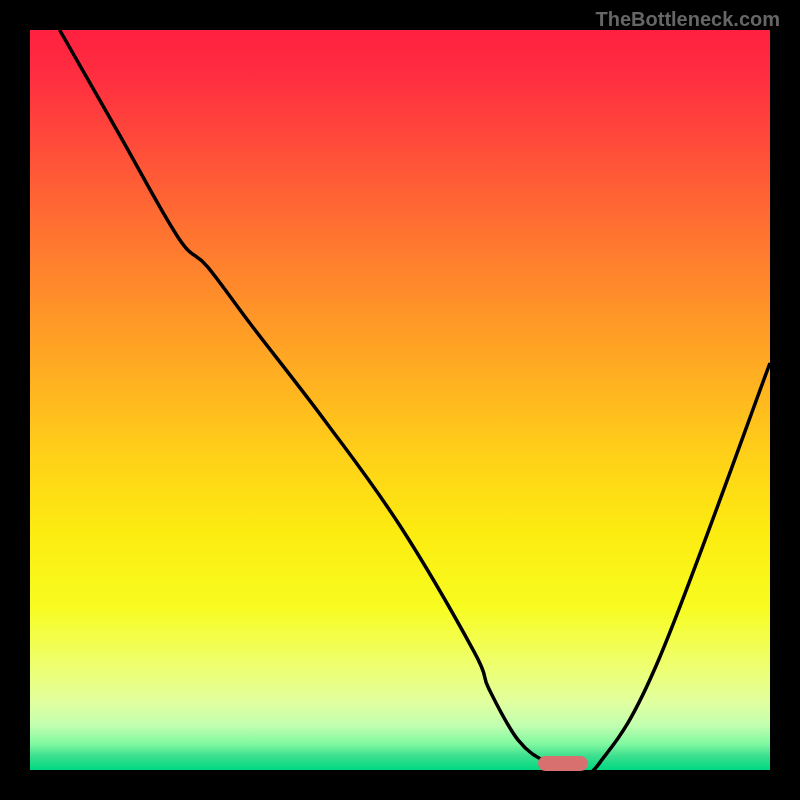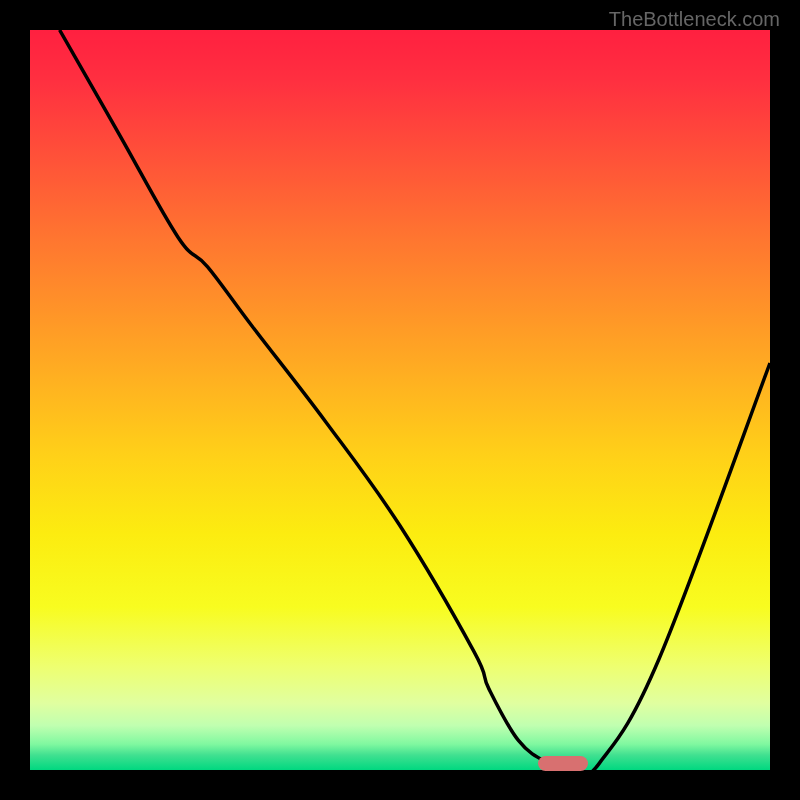--- a/index.html
+++ b/index.html
@@ -13,21 +13,21 @@
       background: #000;
       position: relative;
       font-family: Arial, sans-serif;
     }
     .watermark {
       position: absolute;
       top: 8px;
       right: 20px;
       color: #666;
       font-size: 20px;
-      font-weight: normal;
+      font-weight: bold;
       z-index: 10;
     }
     .plot-area {
       position: absolute;
       top: 30px;
       left: 30px;
       width: 740px;
       height: 740px;
       background: linear-gradient(to bottom,
         #ff2040 0%,

